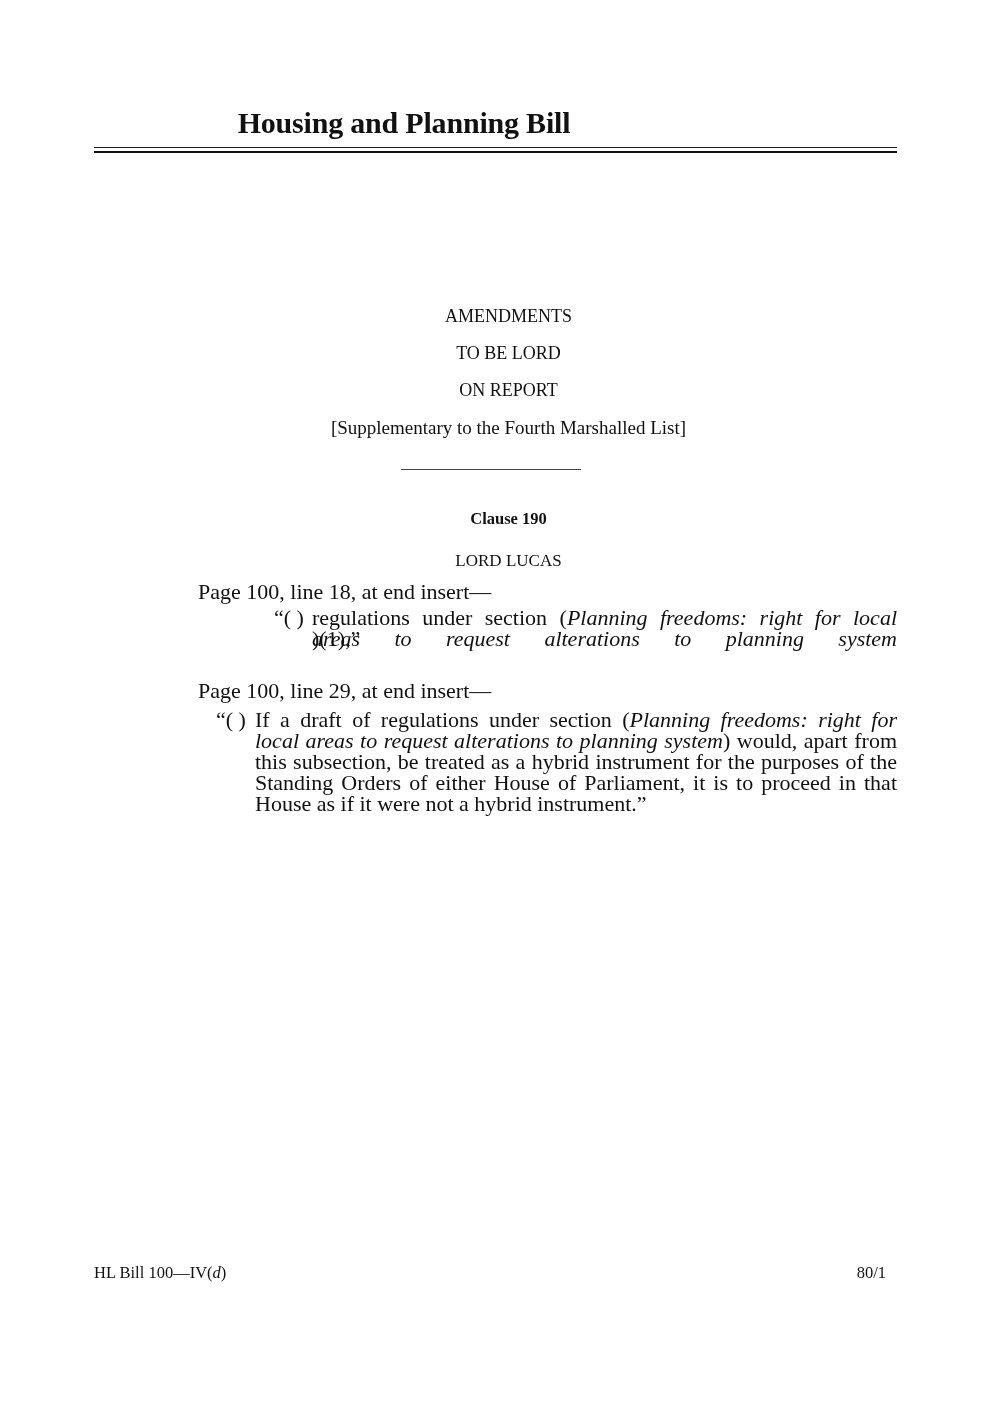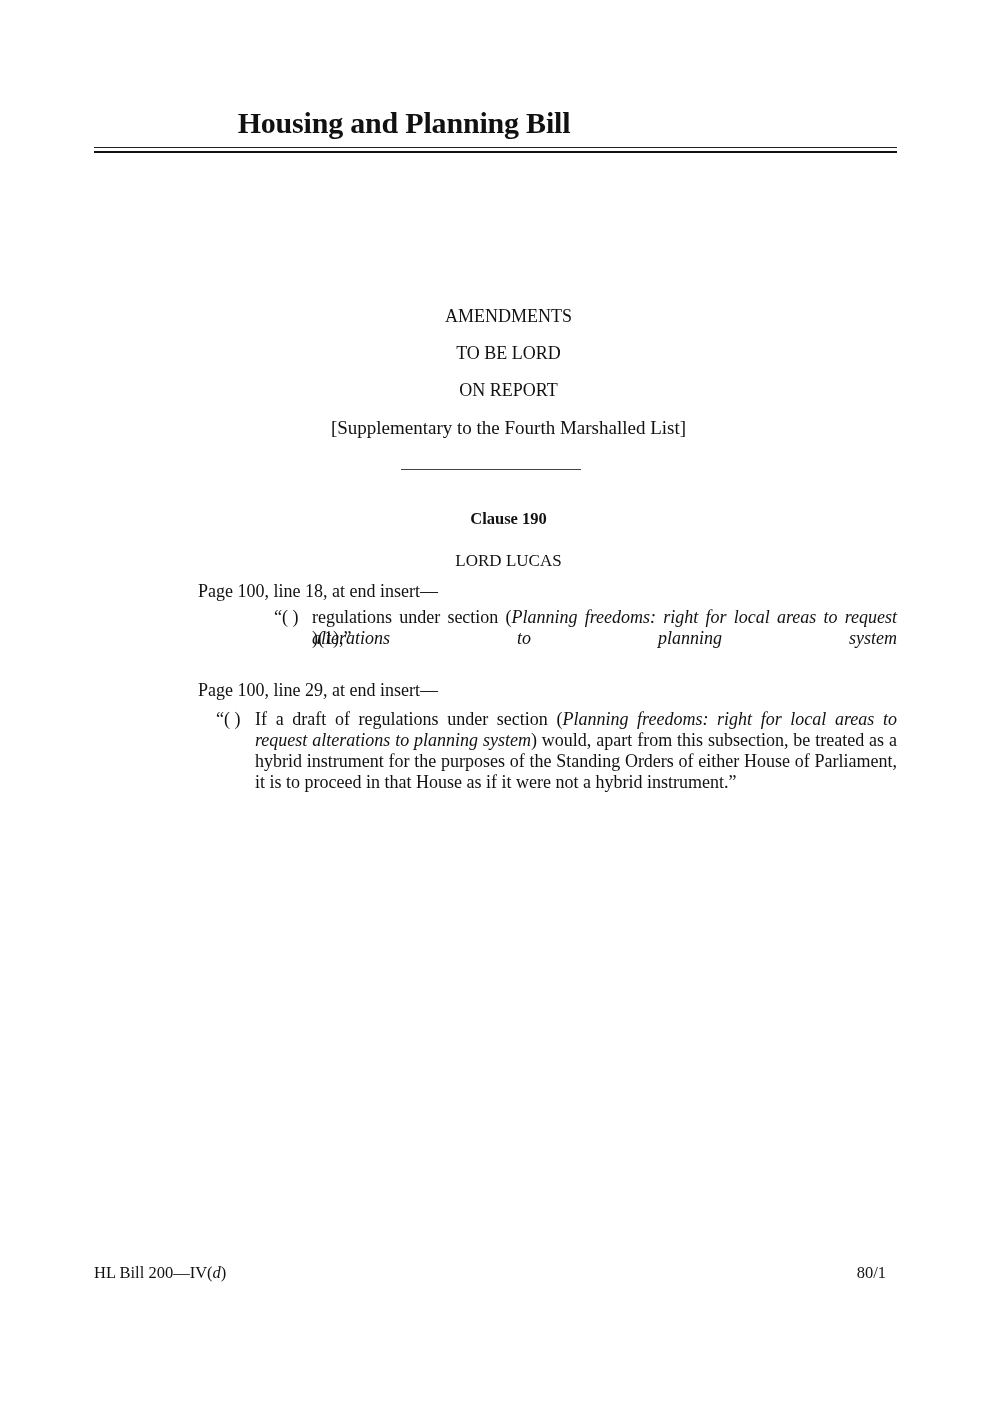--- a/index.html
+++ b/index.html
@@ -4,21 +4,21 @@
   <style>
     html, body { margin: 0; padding: 0; background: #ffffff; }
     body { width: 991px; height: 1401px; position: relative; font-family: "Liberation Serif", "DejaVu Serif", serif; color: #111; }
     .title { position: absolute; top: 106px; left: 0; width: 808px; text-align: center; font-size: 30px; font-weight: bold; letter-spacing: -0.2px; }
     .rule-thin { position: absolute; top: 147px; left: 94px; width: 803px; height: 1px; background: #222; }
     .rule-thick { position: absolute; top: 151px; left: 94px; width: 803px; height: 2px; background: #111; }
     .center { position: absolute; left: 0; width: 991px; text-align: center; font-size: 18px; padding-left: 13px; }
     .sub { font-size: 19px; }
     .short-rule { position: absolute; top: 469px; left: 401px; width: 180px; height: 1px; background: #444; }
     .clause { font-weight: bold; font-size: 16.5px; }
-    .block { position: absolute; font-size: 18px; line-height: 21px; }
+    .block { position: absolute; font-size: 22px; line-height: 21px; }
     .just { text-align: justify; text-align-last: justify; }
     em { font-style: italic; }
     .footer { position: absolute; top: 1263px; font-size: 16.5px; }
   </style>
 </head>
 <body>
 
 <div class="title">Housing and Planning Bill</div>
 <div class="rule-thin"></div>
 <div class="rule-thick"></div>
@@ -42,15 +42,15 @@
   <span>)(1),”</span>
 </div>
 
 <div class="block" style="top:680px; left:198px;font-family:Liberation Serif, serif;">Page 100, line 29, at end insert—</div>
 <div class="block" style="top:709px; left:216px;">“( )</div>
 <div class="block" style="top:709px; left:255px; width:642px; text-align:justify;">
   <span>If a draft of regulations under section (</span><em>Planning freedoms: right for local areas to request alterations to planning system</em><span>) would, apart from this subsection, be treated as a hybrid instrument for the purposes of the Standing Orders of either House of Parliament, it is to proceed in that House as if it were not a hybrid instrument.”</span>
 </div>
 
 <div class="footer" style="left:94px;">
-  <span>HL Bill 200—IV(</span><em>d</em><span>)</span>
+  <span>HL Bill 100—IV(</span><em>d</em><span>)</span>
 </div>
 <div class="footer" style="right:105px;">80/1</div>
 
 </body></html>

